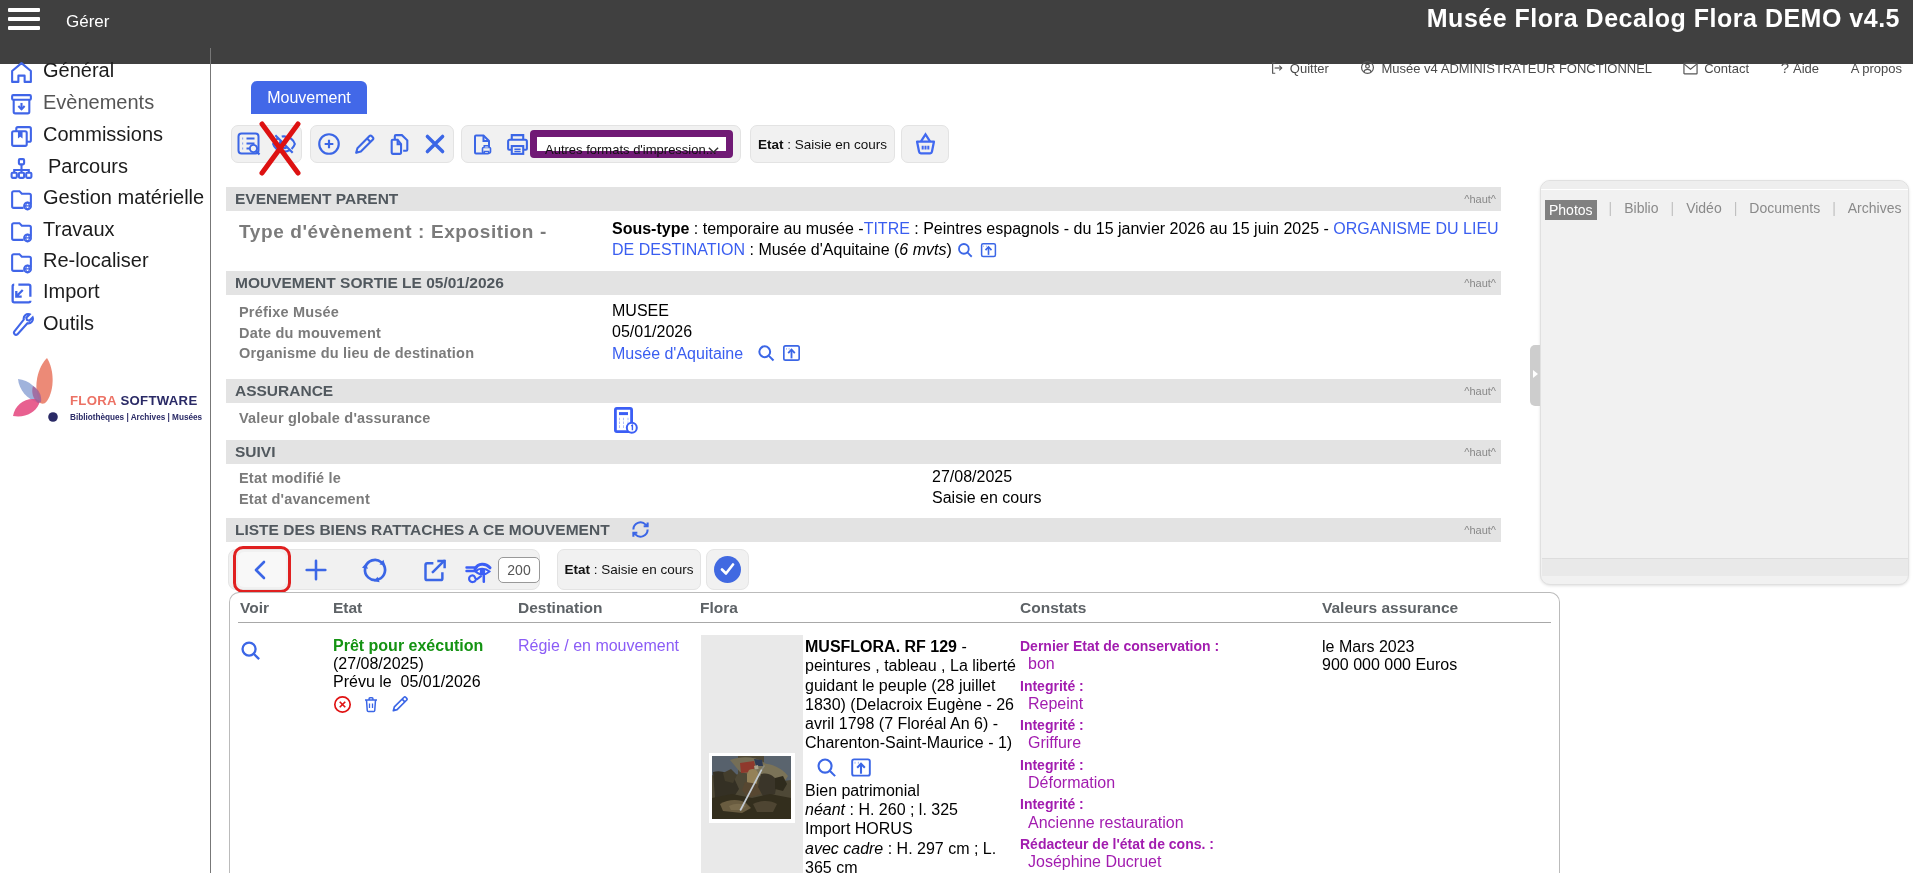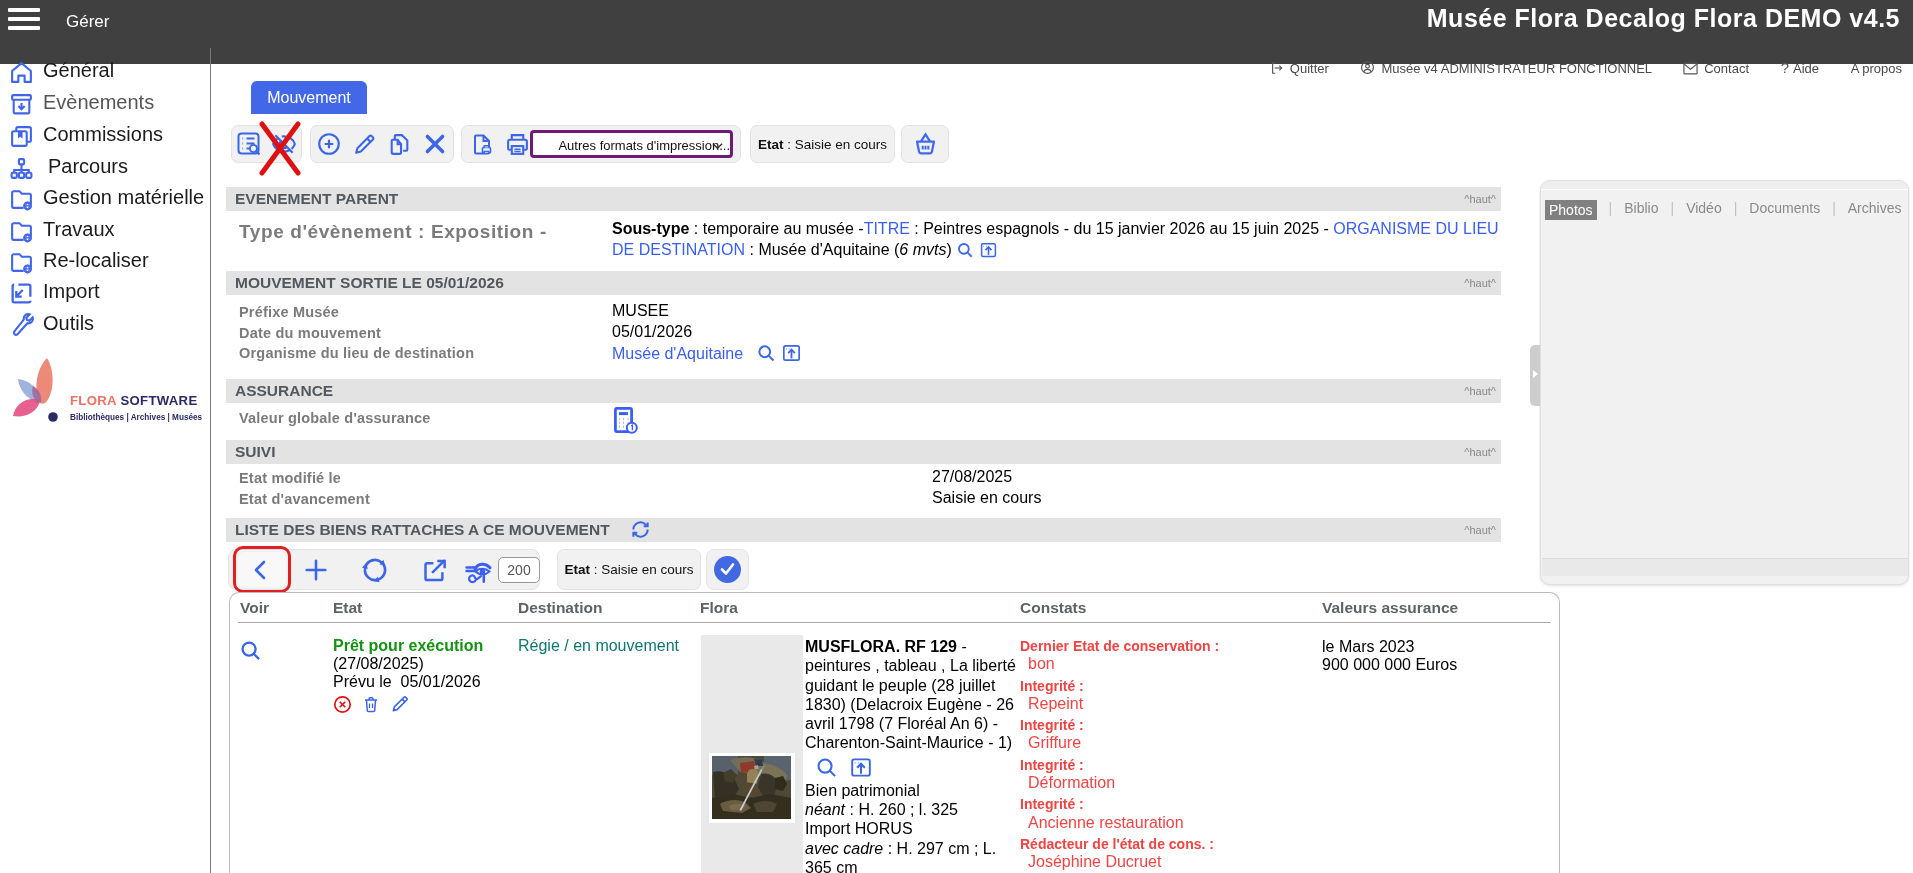--- a/index.html
+++ b/index.html
@@ -213,21 +213,21 @@
         <path d="M13.5 3v5.5H19"></path>
         <rect x="12.5" y="15" width="8" height="5.5" rx="1" fill="#f1f1f1" stroke-width="1.6"></rect>
         <path d="M14.3 15v-1.8h4.4V15M14.3 20.5v-1.5h4.4v1.5" stroke-width="1.6" fill="#f1f1f1"></path>
       </svg>
     <svg style="margin-left:11px" width="25" height="25" viewBox="0 0 24 24" fill="none" stroke="#3b66e6" stroke-width="2">
         <path d="M6.5 7.5V3h11v4.5"></path>
         <path d="M6.5 17H4a1 1 0 0 1-1-1V9a1.5 1.5 0 0 1 1.5-1.5h15A1.5 1.5 0 0 1 21 9v7a1 1 0 0 1-1 1h-2.5"></path>
         <rect x="6.5" y="13.5" width="11" height="7.5"></rect>
         <path d="M9 16.5h6M9 18.8h6" stroke-width="1.5"></path>
       </svg>
-    <div style="margin-left:0; width:203px; height:28px; background:#fff; border:3px solid #701a75; border-radius:4px; font-size:13px; color:#111; line-height:26px; padding-left:8px; position:relative; white-space:nowrap;text-align:right;">Autres formats d'impression...<svg style="position:absolute; right:7px; top:9px" width="11" height="8" viewBox="0 0 12 8">
+    <div style="margin-left:0; width:203px; height:28px; background:#fff; border:7px solid #701a75; border-radius:4px; font-size:13px; color:#111; line-height:26px; padding-left:8px; position:relative; white-space:nowrap;">Autres formats d'impression...<svg style="position:absolute; right:7px; top:9px" width="11" height="8" viewBox="0 0 12 8">
           <path d="M1 1.5l5 5 5-5" stroke="#333" stroke-width="1.6" fill="none"></path>
         </svg></div>
   </div>
   <div class="chip" style="left:750px; top:125px; width:145px; height:38px;">
       <span><b>Etat</b> : Saisie en cours</span>
     </div>
   <div class="chip" style="left:901px; top:125px; width:48px; height:38px;">
     <svg width="27" height="27" viewBox="0 0 24 24" fill="none" stroke="#4169f0" stroke-width="2">
         <path d="M4.5 9.5h15l-1.8 9a1.6 1.6 0 0 1-1.6 1.3H7.9a1.6 1.6 0 0 1-1.6-1.3z" stroke-linejoin="round"></path>
         <path d="M8 9.2L12 3l4 6.2"></path>
@@ -357,21 +357,21 @@
             <path d="M4 6h16M9.5 6V4a1 1 0 0 1 1-1h3a1 1 0 0 1 1 1v2"></path>
             <path d="M6 6l1 14a1.5 1.5 0 0 0 1.5 1.4h7A1.5 1.5 0 0 0 17 20L18 6"></path>
             <path d="M10 10.5v6M14 10.5v6" stroke-width="1.7"></path>
           </svg>
         <svg style="margin-left:5px" width="20" height="20" viewBox="0 0 24 24" fill="none" stroke="#3b66e6" stroke-width="2">
             <path d="M4 20l1.2-4.5L16.8 3.9a1.4 1.4 0 0 1 2 0l1.3 1.3a1.4 1.4 0 0 1 0 2L8.5 18.8z" stroke-linejoin="round"></path>
             <path d="M14.5 6.2l3.3 3.3"></path>
           </svg>
       </div>
     </div>
-    <div class="abs" style="left:288px; top:44px; font-size:16px; color:#0f766e;">Régie / en mouvement</div>
+    <div class="abs" style="left:288px; top:44px; font-size:16px; color:#8b5cf6;">Régie / en mouvement</div>
     <div class="abs" style="left:471px; top:42px; width:102px; height:239px; background:#e9e9e9;"></div>
     <div class="abs" style="left:479px; top:160px; width:86px; height:70px; background:#fff;">
       <svg style="margin:3px 0 0 3px" width="79" height="63" viewBox="0 0 79 63">
         <rect width="79" height="63" fill="#4e4836"></rect>
         <path d="M0 0 h26 v18 L13 24 0 19 Z" fill="#57616c"></path>
         <path d="M52 0 h27 v24 L62 26 52 12 Z" fill="#5a646e"></path>
         <path d="M18 4 C30 0 44 0 54 8 L48 20 28 16 Z" fill="#756e56"></path>
         <path d="M44 8 C56 6 68 10 76 20 L68 32 50 24 Z" fill="#7b7358"></path>
         <path d="M28 7 L42 5 43 9 41 16 29 17 Z" fill="#8f392c"></path>
         <path d="M42 3 L50 4 51 10 44 10 Z" fill="#2e3a52"></path>
@@ -402,21 +402,21 @@
             <path d="M5.5 7h.5M8.8 7h.5" stroke-width="2.2"></path>
             <path d="M12 18.5V9" stroke-width="2.2"></path>
             <path d="M8 12.2L12 8l4 4.2" stroke-width="2.2"></path>
           </svg>
       </div>
       Bien patrimonial<br>
       <i>néant</i> : H. 260 ; l. 325<br>
       Import HORUS<br>
       <i>avec cadre</i> : H. 297 cm ; L.<br>365 cm
     </div>
-    <div class="abs" style="left:790px; top:45px; width:290px; font-size:16px; color:#ef4444; line-height:17.3px;">
+    <div class="abs" style="left:790px; top:45px; width:290px; font-size:16px; color:#a21caf; line-height:17.3px;">
       <div style="font-weight:bold; font-size:14px;">Dernier Etat de conservation&nbsp;:</div>
       <div style="margin:0 0 5px 8px;">bon</div>
       <div style="font-weight:bold; font-size:14px;">Integrité&nbsp;:</div>
       <div style="margin:0 0 5px 8px;">Repeint</div>
       <div style="font-weight:bold; font-size:14px;">Integrité&nbsp;:</div>
       <div style="margin:0 0 5px 8px;">Griffure</div>
       <div style="font-weight:bold; font-size:14px;">Integrité&nbsp;:</div>
       <div style="margin:0 0 5px 8px;">Déformation</div>
       <div style="font-weight:bold; font-size:14px;">Integrité&nbsp;:</div>
       <div style="margin:0 0 5px 8px;">Ancienne restauration</div>

